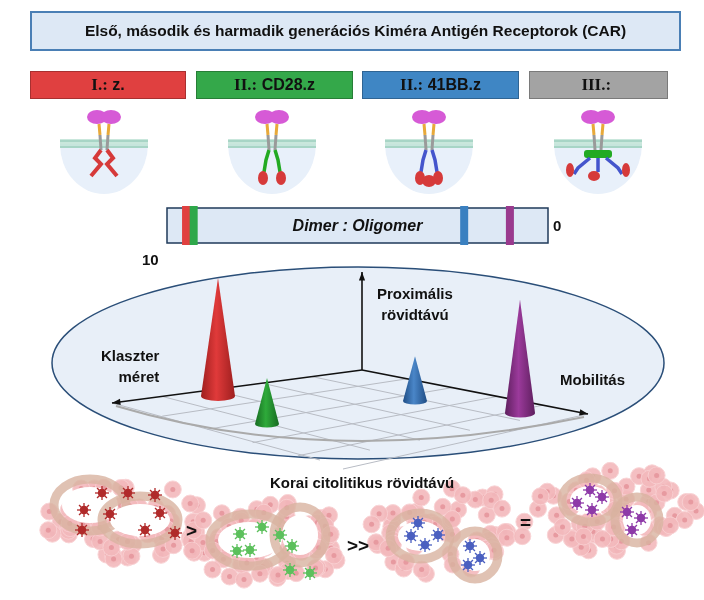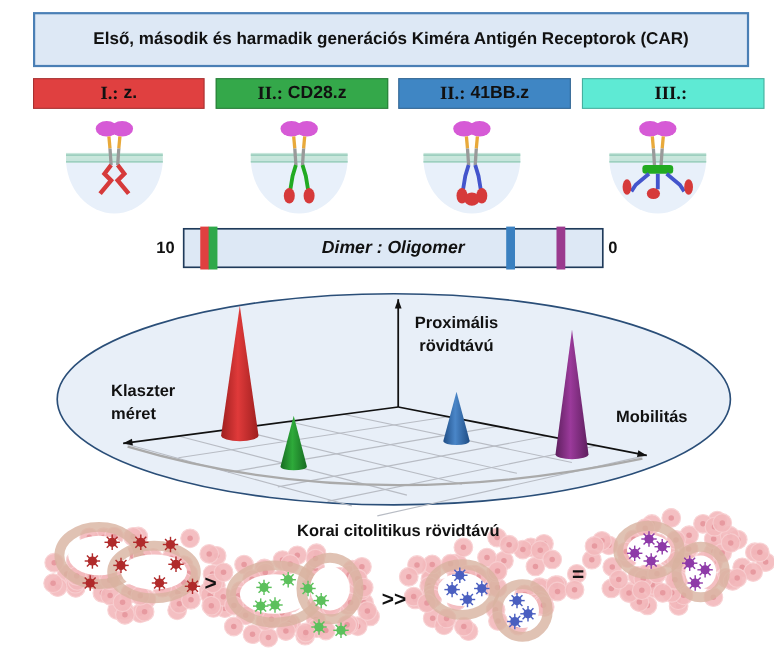--- a/index.html
+++ b/index.html
@@ -1,45 +1,45 @@
 <!DOCTYPE html>
 <html><head>
 <meta charset="utf-8">
 <style>
   html, body { margin:0; padding:0; background:#ffffff; }
   body { width:704px; height:600px; position:relative; overflow:hidden; font-family:"Liberation Sans", sans-serif; }
-  .title-box { position:absolute; left:30px; top:11px; width:651px; height:50px; background:#dde8f5; border:2px solid #4a7fb5; box-sizing:border-box; display:flex; flex-direction:column; align-items:center; justify-content:center; }
+  .title-box { position:absolute; left:30px; top:11px; width:651px; height:40px; background:#dde8f5; border:2px solid #4a7fb5; box-sizing:border-box; display:flex; flex-direction:column; align-items:center; justify-content:center; }
   .title-box span { font-weight:bold; font-size:15.5px; color:#111; line-height:20px; white-space:nowrap; }
   .gen-label { position:absolute; top:71px; height:28px; box-sizing:border-box; border:1px solid rgba(0,0,0,0.25); display:flex; align-items:center; justify-content:center; font-weight:bold; font-size:16px; color:#111; }
   .gen-label .roman { font-family:"Liberation Serif", serif; font-weight:bold; font-size:17px; }
   .gen-label .name { font-family:"Liberation Sans", sans-serif; }
   #molecules, #scale, #plot, #cells { position:absolute; left:0; top:0; }
   .scale-num { position:absolute; top:217px; font-weight:bold; font-size:15px; color:#111; }
   .scale-title { position:absolute; left:167px; top:207px; width:381px; height:37px; display:flex; align-items:center; justify-content:center; font-weight:bold; font-size:16px; color:#111; pointer-events:none;font-style:italic; }
-  .axis-label { position:absolute; font-weight:bold; font-size:15px; color:#111; line-height:21px; text-align:left; }
+  .axis-label { position:absolute; font-weight:bold; font-size:15px; color:#111; line-height:21px; text-align:right; }
   .activity-title { position:absolute; left:270px; top:474px; font-weight:bold; font-size:15px; color:#111; }
   .cmp { position:absolute; font-weight:bold; font-size:19px; color:#111; }
 </style>
 </head>
 <body>
 
 <div class="title-box">
   <span>Első, második és harmadik generációs Kiméra Antigén Receptorok (CAR)</span>
 </div>
 
 <div class="gen-label" id="gen0" style="left: 30px; width: 156px; background: rgb(224, 64, 64);">
   <span class="roman">I.:</span>&nbsp;<span class="name">z.</span>
 </div>
 <div class="gen-label" id="gen1" style="left: 196px; width: 157px; background: rgb(52, 168, 74);">
   <span class="roman">II.:</span>&nbsp;<span class="name">CD28.z</span>
 </div>
 <div class="gen-label" id="gen2" style="left: 362px; width: 157px; background: rgb(63, 134, 196);">
   <span class="roman">II.:</span>&nbsp;<span class="name">41BB.z</span>
 </div>
-<div class="gen-label" id="gen3" style="left: 529px; width: 166px; background: #5eead4;">
+<div class="gen-label" id="gen3" style="left: 529px; width: 139px; background: #a3a3a3;">
   <span class="roman">III.:</span>&nbsp;
 </div>
 
 <svg id="molecules" width="704" height="205">
     <g>
       <path d="M60,144 L148,144 A44,50 0 0 1 60,144 Z" fill="#e8f0fa"></path>
       <rect x="60" y="139" width="88" height="9" fill="#bfe3d6" opacity="0.85"></rect>
       <line x1="60" y1="141" x2="148" y2="141" stroke="#9dcfbf" stroke-width="1.5"></line>
       <line x1="60" y1="147" x2="148" y2="147" stroke="#9dcfbf" stroke-width="1.5"></line>
       <ellipse cx="97" cy="117" rx="10" ry="7" fill="#d65ad6"></ellipse>
@@ -105,21 +105,21 @@
     </g>
   </svg>
 
 <svg id="scale" width="704" height="260">
     <rect x="167" y="208" width="381" height="35" fill="#dde8f5" stroke="#1f3a5a" stroke-width="1.5"></rect>
     <rect x="182.05" y="206" width="8" height="39" fill="#e04040"></rect>
     <rect x="189.66999999999996" y="206" width="8" height="39" fill="#2ea84a"></rect>
     <rect x="460.18" y="206" width="8" height="39" fill="#3a80c0"></rect>
     <rect x="505.90000000000003" y="206" width="8" height="39" fill="#9a3a8e"></rect>
   </svg>
-<span class="scale-num" style="left:142px;">10</span>
+<span class="scale-num" style="left:142px;margin-top:34px;">10</span>
 <span class="scale-num" style="left:553px;">0</span>
 <div class="scale-title">Dimer : Oligomer</div>
 
 <svg id="plot" width="704" height="470">
     <defs>
       <linearGradient id="coneGrad0" x1="0" y1="0" x2="1" y2="0">
         <stop offset="0" stop-color="#9e1f1f"></stop>
         <stop offset="0.45" stop-color="#e03a3a"></stop>
         <stop offset="1" stop-color="#9e1f1f"></stop>
       </linearGradient>

